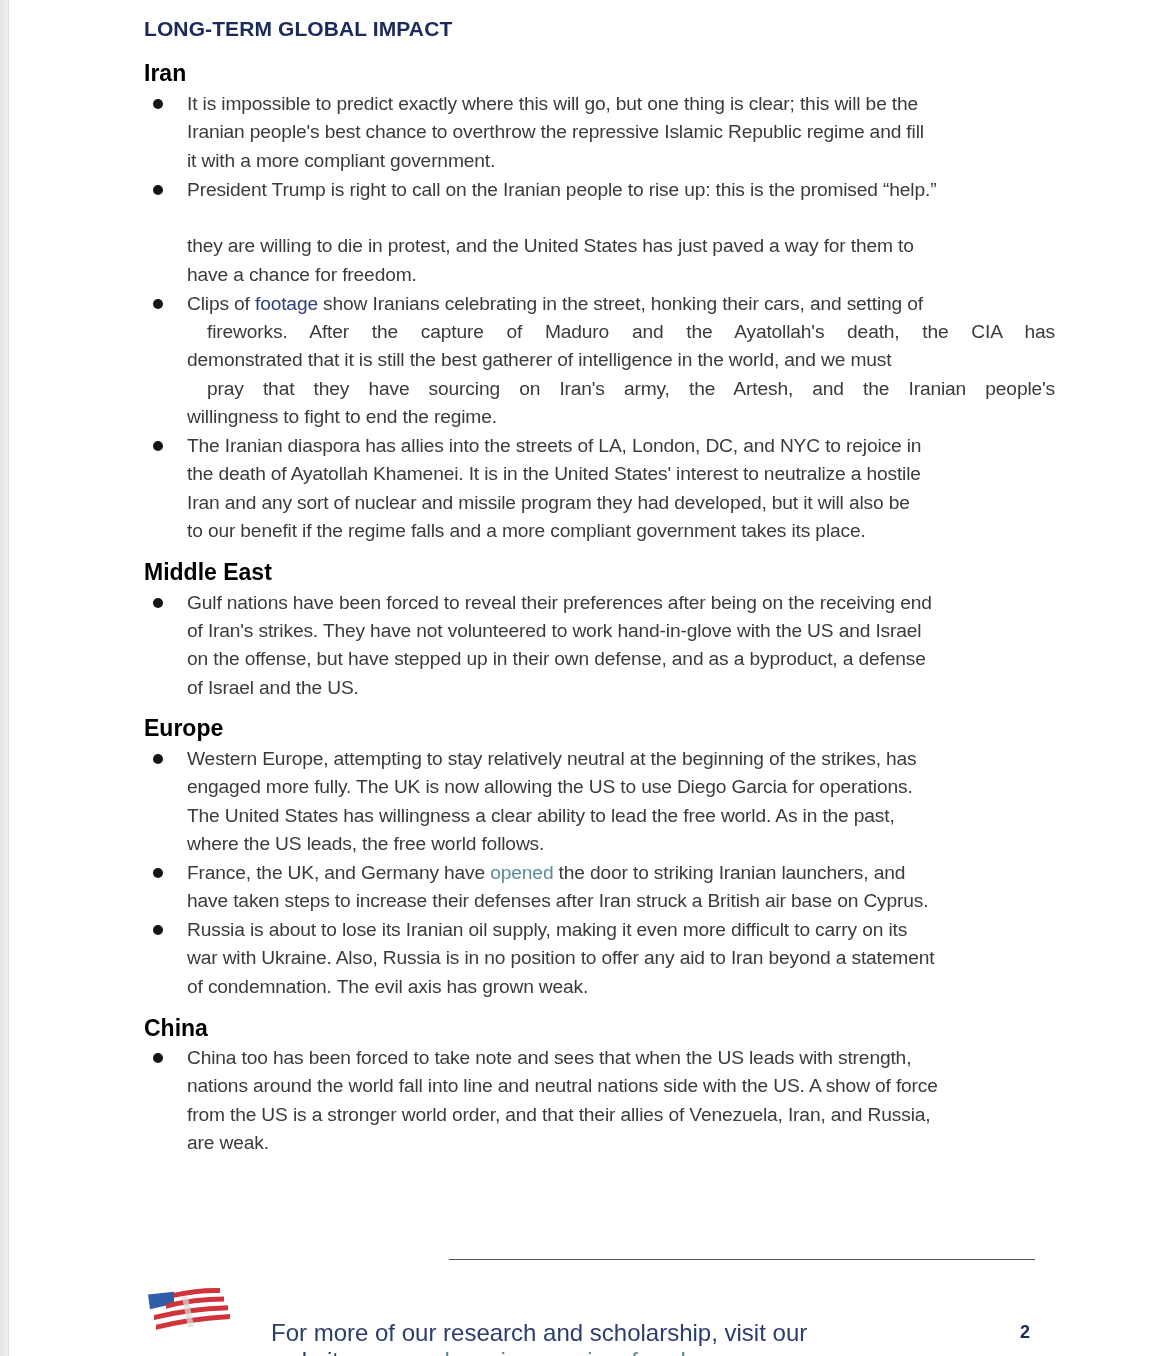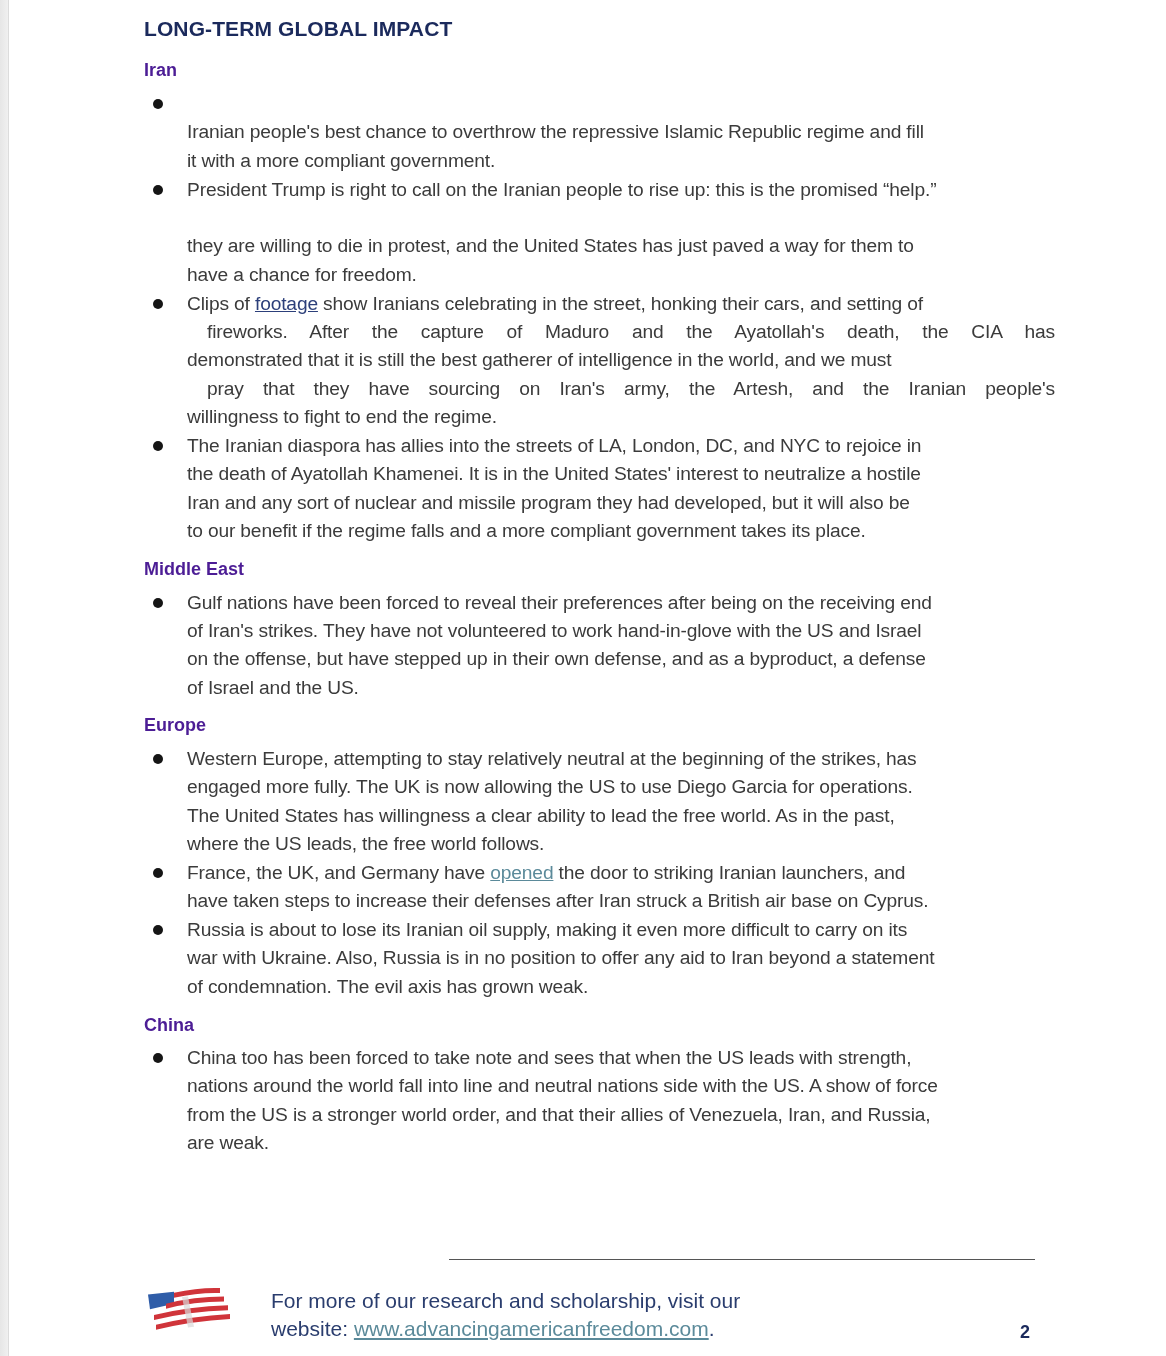--- a/index.html
+++ b/index.html
@@ -15,61 +15,62 @@
       border-right: 1px solid #dcdcdc;
     }
     .page { position: absolute; left: 0; top: 0; width: 1166px; height: 1356px; }
     .title {
       position: absolute; left: 144px; top: 17px;
       font-size: 21px; font-weight: bold; color: #1b2a5c; letter-spacing: 0.1px;
       white-space: nowrap;
     }
     .h2 {
       position: absolute; left: 144px;
-      font-size: 18px; font-weight: bold; color: #4c1d95; white-space: nowrap;
+      font-size: 23px; font-weight: bold; color: #000000; white-space: nowrap;
     }
     .bullet {
       position: absolute; left: 153px; width: 12px; height: 12px;
       font-size: 20px; line-height: 20px; color: #111;
     }
     .bullet::before { content: ""; display: block; width: 10px; height: 10px; border-radius: 50%; background: #151515; margin-top: 5px; }
     .line {
       position: absolute; left: 187px; width: 848px;
       font-size: 19.2px; line-height: 28px; white-space: nowrap;
       color: #3b3b3b; letter-spacing: -0.15px;
     }
     .line.just { text-align: justify; text-align-last: justify; white-space: normal; height: 28px; overflow: hidden; margin-left: 20px; }
-    .link { color: #2c3f7a; text-decoration: underline; }
+    .link { color: #2c3f7a; }
     .link.teal { color: #5b8a9a; }
     .footer-rule {
       position: absolute; left: 449px; top: 1259px; width: 586px; height: 0;
       border-top: 1.5px solid #555;
     }
     .flag { position: absolute; left: 144px; top: 1284px; width: 90px; height: 50px; }
     .footer-text {
-      position: absolute; left: 271px; font-size: 21px; line-height: 28px;
-      color: #2a3d6e; white-space: nowrap;
+      position: absolute; left: 271px; font-size: 24px; line-height: 28px;
+      color: #2a3d6e; white-space: nowrap; margin-top: 32px;
     }
     .footer-link { color: #5b8a9a; text-decoration: underline; }
     .page-num {
       position: absolute; left: 1020px; top: 1322px; font-size: 18px; font-weight: bold; color: #1b2a5c;
     }
   </style>
 </head>
 <body>
 
 <div class="left-edge"></div>
 
 <div class="page">
 
   <div class="title">LONG-TERM GLOBAL IMPACT</div>
 
   <div class="h2" style="top:60px">Iran</div>
 
   <div class="bullet" style="top:94px"></div>
+  <div class="line" style="top:90px">It is impossible to predict exactly where this will go, but one thing is clear; this will be the</div>
   <div class="line" style="top:118px">Iranian people's best chance to overthrow the repressive Islamic Republic regime and fill</div>
   <div class="line" style="top:147px">it with a more compliant government.</div>
 
   <div class="bullet" style="top:180px"></div>
   <div class="line" style="top:176px">President Trump is right to call on the Iranian people to rise up: this is the promised “help.”</div>
   <div class="line" style="top:232px">they are willing to die in protest, and the United States has just paved a way for them to</div>
   <div class="line" style="top:261px">have a chance for freedom.</div>
 
   <div class="bullet" style="top:294px"></div>
   <div class="line" style="top:290px"><span>Clips of </span><span class="link">footage</span><span> show Iranians celebrating in the street, honking their cars, and setting of</span></div>

